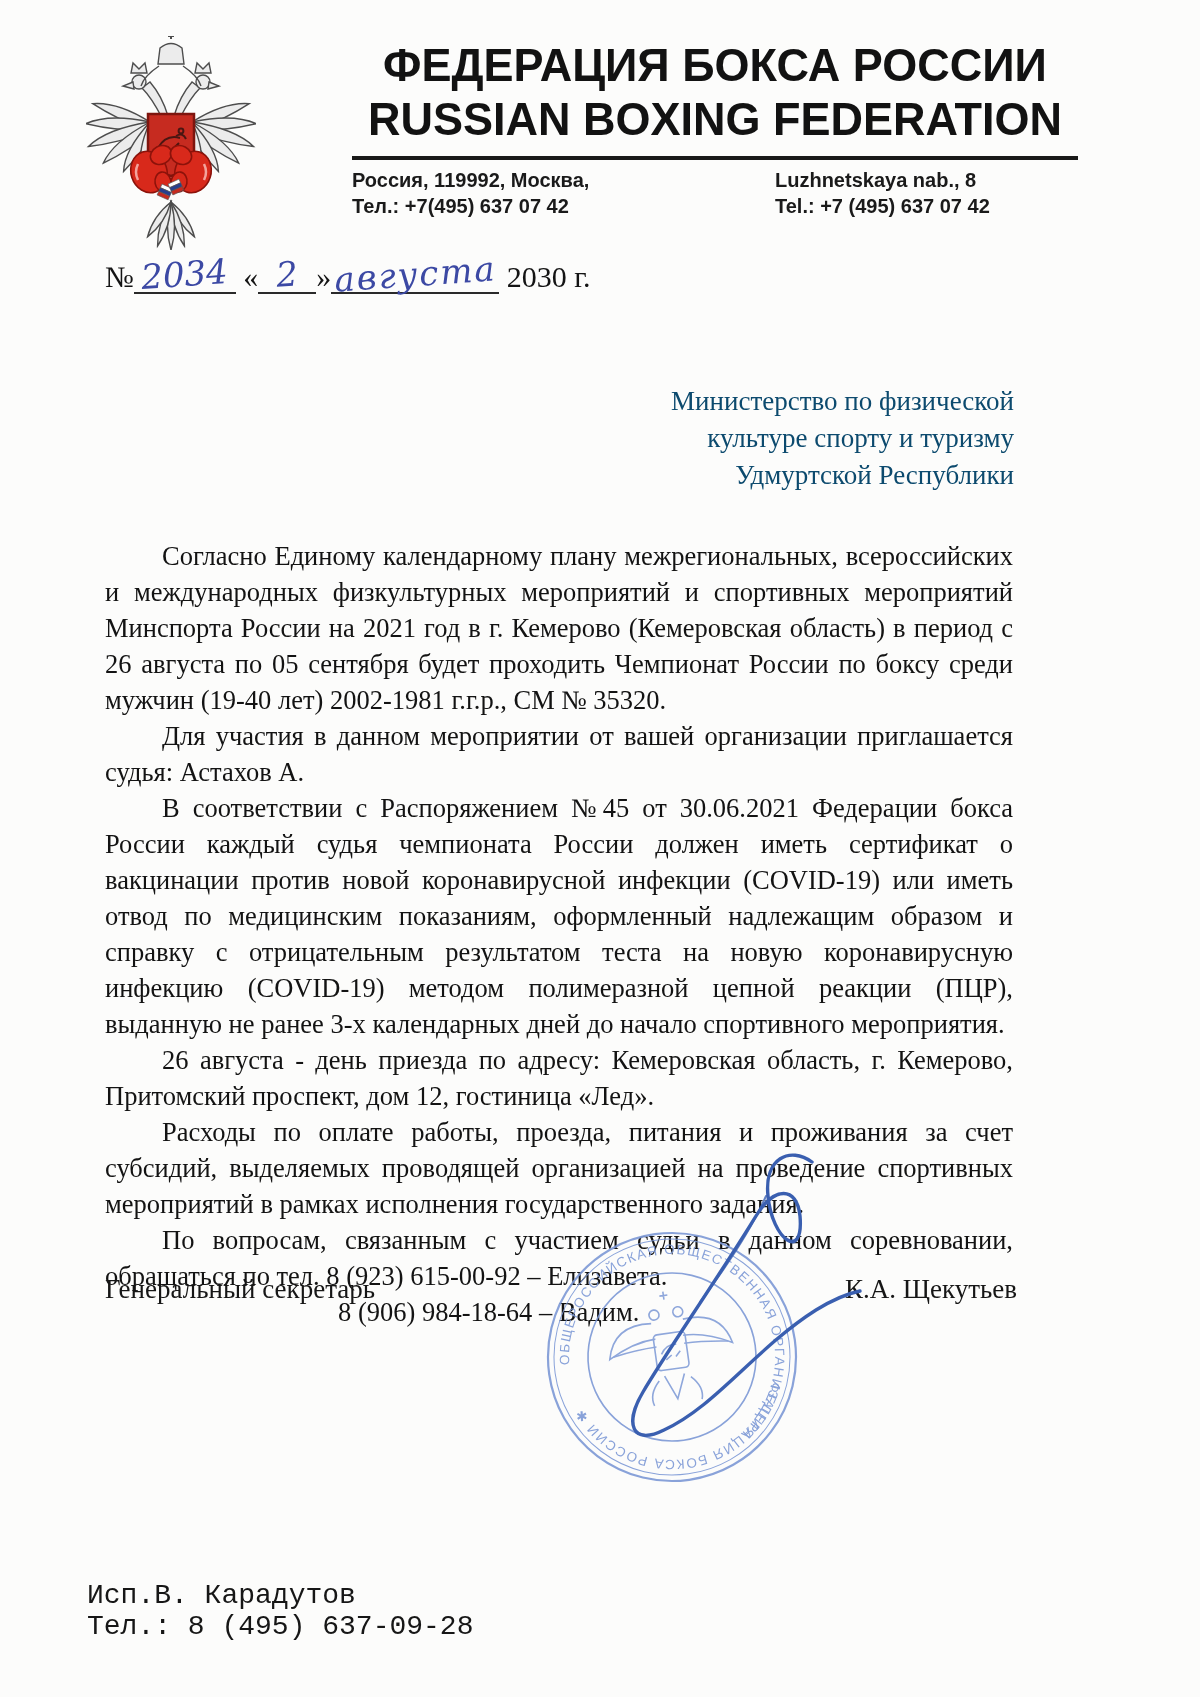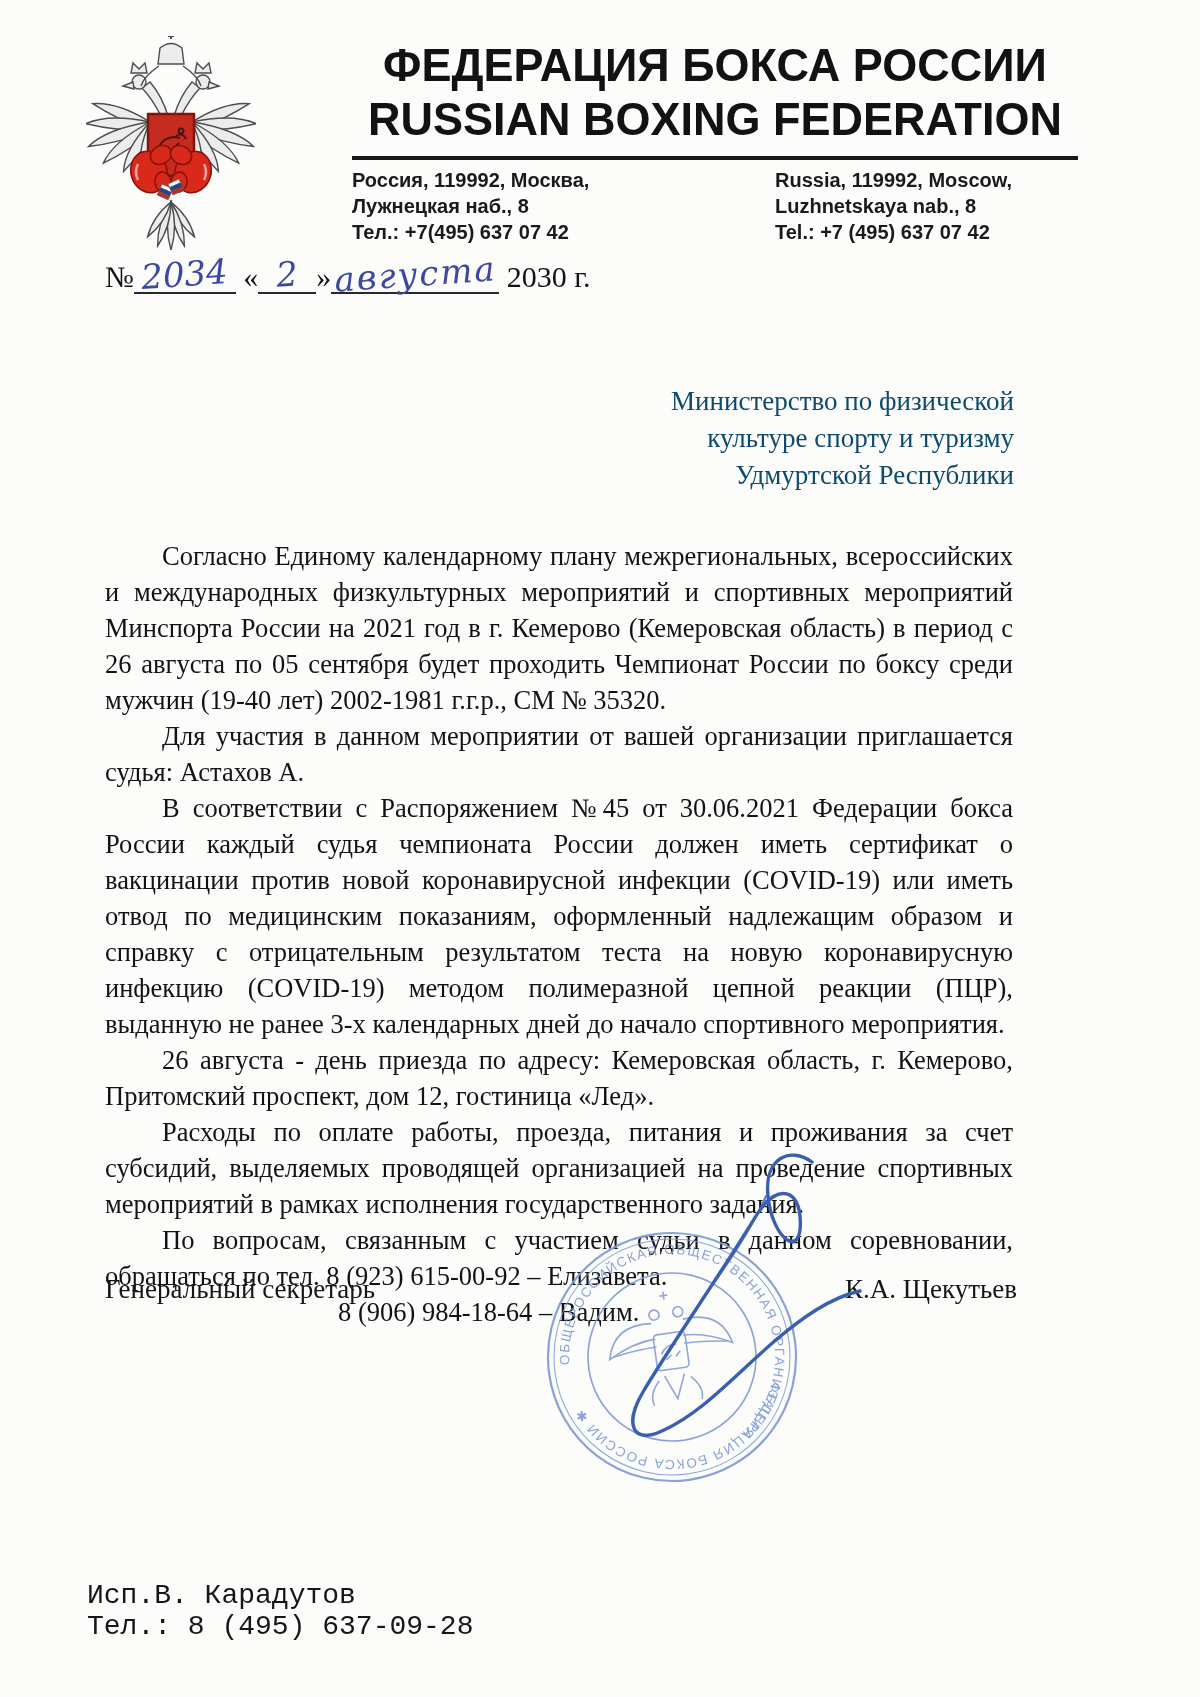--- a/index.html
+++ b/index.html
@@ -143,25 +143,23 @@
   </svg>
 
   <div class="titles">
     <div>ФЕДЕРАЦИЯ БОКСА РОССИИ</div>
     <div>RUSSIAN BOXING FEDERATION</div>
   </div>
   <div class="hr-rule"></div>
 
   <div class="addr addr-ru">
     <div>Россия, 119992, Москва,</div>
-    <div>Лужнецкая наб., 8</div>
     <div>Тел.: +7(495) 637 07 42</div>
   </div>
   <div class="addr addr-en">
-    <div>Russia, 119992, Moscow,</div>
     <div>Luzhnetskaya nab., 8</div>
     <div>Tel.: +7 (495) 637 07 42</div>
   </div>
 
   <div class="refline">
     <span>№</span><span class="uline u-num"><span class="hand">2034</span></span>
     <span>«</span><span class="uline u-day"><span class="hand">2</span></span><span>»</span><span class="uline u-month"><span class="hand hand-month">августа</span></span>
     <span>2030 г.</span>
   </div>
 

